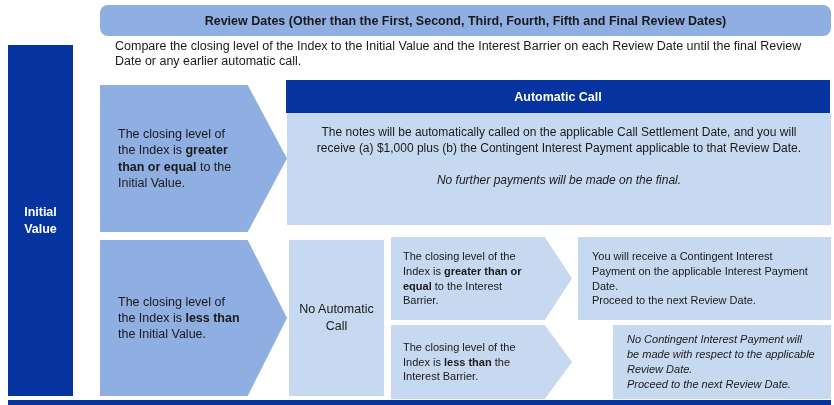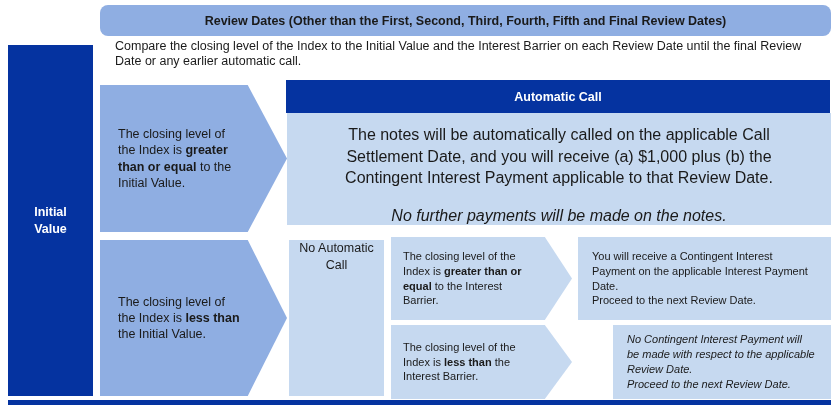--- a/index.html
+++ b/index.html
@@ -9,39 +9,39 @@
     --ink:#1a1a1a;
   }
   html,body{margin:0;padding:0;background:#fff;}
   body{font-family:"Liberation Sans", sans-serif;color:var(--ink);}
   .stage{position:relative;width:834px;height:405px;background:#fff;overflow:hidden;}
 
   .top-header{position:absolute;left:100px;top:5px;width:731px;height:31px;background:var(--medium);
     display:flex;align-items:center;justify-content:center;font-weight:bold;font-size:12.5px;text-align:center;border-radius:8px;}
   .intro{position:absolute;left:115px;top:39px;width:712px;font-size:12.5px;line-height:1.22;}
 
-  .initial-value{position:absolute;left:8px;top:45px;width:85px;height:351px;background:var(--dark);
+  .initial-value{position:absolute;left:8px;top:45px;width:65px;height:351px;background:var(--dark);
     color:#fff;font-weight:bold;font-size:12.5px;display:flex;align-items:center;justify-content:center;
     text-align:center;white-space:pre-line;line-height:1.3;}
 
   .arrow-big{position:absolute;background:var(--medium);
     clip-path:polygon(0 0,79% 0,100% 50%,79% 100%,0 100%);
     display:flex;align-items:center;font-size:12.5px;line-height:1.3;}
   .arrow-big .txt{padding-left:18px;width:122px;}
   #arrow-call{left:100px;top:85px;width:187px;height:147px;}
   #arrow-nocall{left:100px;top:240px;width:187px;height:156px;}
 
   .ac-header{position:absolute;left:286px;top:80px;width:544px;height:33px;background:var(--dark);
     color:#fff;font-weight:bold;font-size:12.5px;display:flex;align-items:center;justify-content:center;}
   .ac-body{position:absolute;left:287px;top:113px;width:544px;height:112px;background:var(--light);
-    font-size:16px;text-align:center;padding:11px 24px;box-sizing:border-box;line-height:1.35;}
+    font-size:12px;text-align:center;padding:11px 24px;box-sizing:border-box;line-height:1.35;}
   .ac-body .line2{font-style:italic;margin-top:16px;}
 
   .nocall-box{position:absolute;left:289px;top:240px;width:95px;height:156px;background:var(--light);
-    display:flex;justify-content:center;text-align:center;font-size:12.5px;line-height:1.35;}
+    display:flex;align-items:center;justify-content:center;text-align:center;font-size:12.5px;line-height:1.35;}
 
   .arrow-sub{position:absolute;background:var(--light);
     clip-path:polygon(0 0,85% 0,100% 50%,85% 100%,0 100%);
     display:flex;align-items:center;font-size:11px;line-height:1.32;}
   .arrow-sub .txt{padding-left:12px;width:132px;}
   #sub-above{left:391px;top:237px;width:181px;height:83px;}
   #sub-below{left:391px;top:325px;width:181px;height:74px;}
 
   .result{position:absolute;background:var(--light);font-size:11px;text-align:left;
     display:flex;align-items:center;justify-content:center;white-space:pre-line;line-height:1.35;
@@ -73,21 +73,21 @@
       <span>The closing level of the Index is </span><span class="bold">greater than or equal</span><span> to the Initial Value.</span>
     </div>
   </div>
 
   <div class="ac-header">
     <span>Automatic Call</span>
   </div>
 
   <div class="ac-body">
     <div class="line1">The notes will be automatically called on the applicable Call Settlement Date, and you will receive (a) $1,000 plus (b) the Contingent Interest Payment applicable to that Review Date.</div>
-    <div class="line2">No further payments will be made on the notes.</div>
+    <div class="line2">No further payments will be made on the final.</div>
   </div>
 
   <div class="arrow-big" id="arrow-nocall">
     <div class="txt">
       <span>The closing level of the Index is </span><span class="bold">less than</span><span> the Initial Value.</span>
     </div>
   </div>
 
   <div class="nocall-box">
     <span>No Automatic Call</span>

